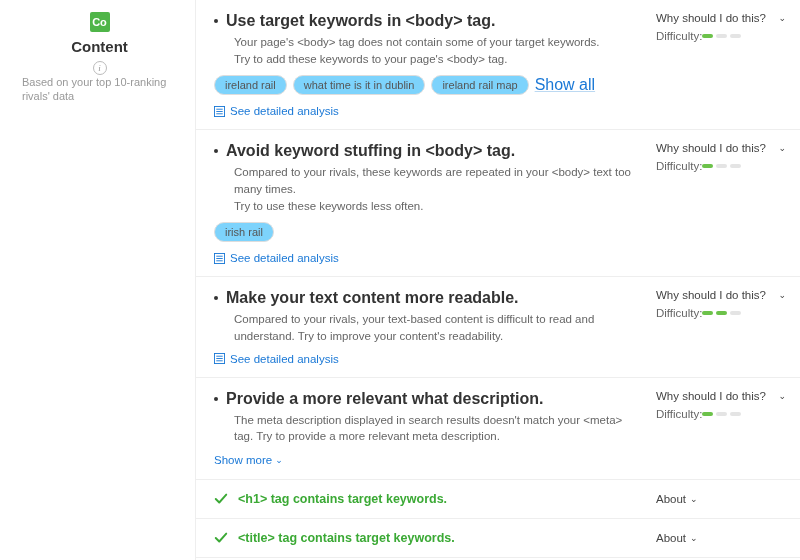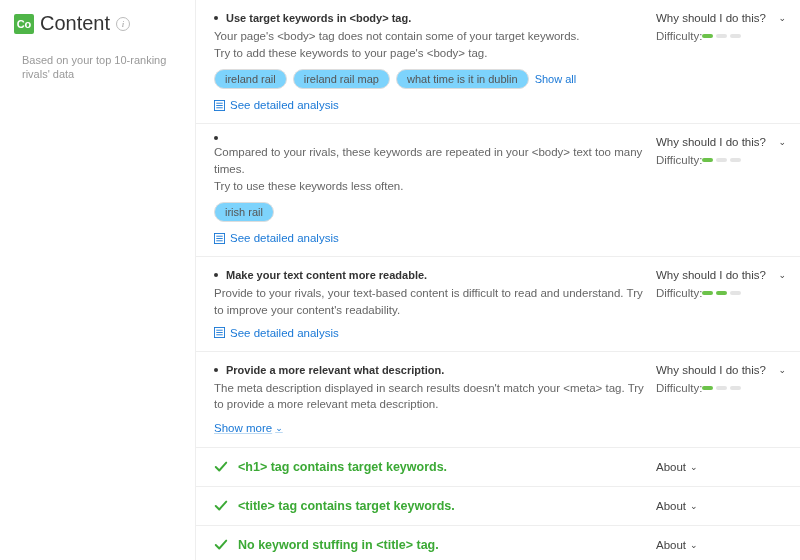--- a/index.html
+++ b/index.html
@@ -11,31 +11,31 @@
     width: 800px;
     height: 560px;
     overflow: hidden;
   }
   .container { display: flex; width: 100%; }
   .sidebar {
     width: 195px;
     padding: 12px 10px 10px 14px;
     flex-shrink: 0;
   }
-  .sidebar-header { display: flex; align-items: center; gap: 6px; margin-bottom: 18px; }
+  .sidebar-header { display: flex; align-items: center; gap: 6px; margin-bottom: 0; flex-direction: column; }
   .badge {
     width: 20px; height: 20px;
     background: #4fb548;
     color: #fff;
     font-size: 11px;
     font-weight: 600;
     display: flex; align-items: center; justify-content: center;
     border-radius: 2px;
   }
-  .sidebar-title { font-size: 20px; color: #333; font-weight: 400; }
+  .sidebar-title { font-size: 15px; color: #333; font-weight: 700; }
   .info-icon {
     width: 14px; height: 14px;
     border: 1px solid #bbb;
     border-radius: 50%;
     color: #999;
     font-size: 9px;
     display: flex; align-items: center; justify-content: center;
     font-style: italic;
     font-family: Georgia, serif;
   }
@@ -44,37 +44,37 @@
   .main { flex: 1; border-left: 1px solid #eee; }
   .item {
     display: flex;
     padding: 12px 14px 12px 18px;
     border-bottom: 1px solid #eee;
     gap: 12px;
   }
   .item-left { flex: 1; }
   .item-title-row { display: flex; align-items: center; gap: 8px; margin-bottom: 4px; }
   .bullet { width:4px; height:4px; background:#333; border-radius:50%; flex-shrink:0; }
-  .item-title { font-size: 11px; font-weight: 600; color: #333; }
-  .item-desc { font-size: 11.5px; color: #666; line-height: 1.45; margin-bottom:8px;}
+  .item-title { font-size: 16px; font-weight: 600; color: #333; }
+  .item-desc { font-size: 11.5px; color: #666; line-height: 1.45; margin-bottom:8px;margin-left:20px;}
   .chips { display:flex; flex-wrap:wrap; gap:6px; align-items:center; margin-bottom:10px;}
   .chip {
     border:1px solid #ddd;
     border-radius: 12px;
     padding: 3px 10px;
     font-size: 11px;
     color:#555;
     background:#7dd3fc;
   }
-  .show-all-link { color:#1a78d6; font-size:11px; cursor:pointer; text-decoration-color:#bcd9f2;}
+  .show-all-link { color:#1a78d6; font-size:16px; cursor:pointer; text-decoration:underline; text-decoration-color:#bcd9f2;}
   .detail-link { display:flex; align-items:center; gap:5px; color:#1a78d6; font-size:11.5px; cursor:pointer;}
   .detail-icon { width:11px; height:11px; }
   .detail-icon rect{ stroke:#1a78d6; fill:none; stroke-width:1;}
   .detail-icon line{ stroke:#1a78d6; stroke-width:1;}
-  .show-more-link{ color:#1a78d6; font-size:11.5px; cursor:pointer; display:inline-flex; align-items:center; gap:3px; text-decoration:underline; text-decoration-color:#bcd9f2;justify-content:center;}
+  .show-more-link{ color:#1a78d6; font-size:11.5px; cursor:pointer; display:inline-flex; align-items:center; gap:3px; text-decoration-color:#bcd9f2;justify-content:center;}
   .chev { font-size:9px;}
 
   .item-right { width:130px; flex-shrink:0; text-align:left; }
   .why-link { font-size:11.5px; color:#444; cursor:pointer; display:flex; align-items:center; gap:4px; margin-bottom:6px; justify-content:space-between;}
   .diff-row { display:flex; align-items:center; gap:0;}
   .diff-label{ font-size:11.5px; color:#666;}
   .diff-bars { display:flex; gap:3px; }
   .diff-bar { width:11px; height:4px; border-radius:2px; background:#e4e4e4;}
   .diff-bar.on { background:#6cc24a;}
 
@@ -109,22 +109,22 @@
     <div id="issues-mount">
   <div class="item">
     <div class="item-left">
       <div class="item-title-row">
         <span class="bullet"></span>
         <span class="item-title">Use target keywords in &lt;body&gt; tag.</span>
       </div>
       <div class="item-desc">Your page's &lt;body&gt; tag does not contain some of your target keywords.<br>Try to add these keywords to your page's &lt;body&gt; tag.</div>
       <div class="chips">
               <span class="chip">ireland rail</span>
+              <span class="chip">what time is it in dublin</span>
               <span class="chip">ireland rail map</span>
-              <span class="chip">what time is it in dublin</span>
               <span class="show-all-link">Show all</span>
             </div>
       <div>
               <div class="detail-link">
                 <svg class="detail-icon" viewBox="0 0 12 12">
                   <rect x="0.5" y="0.5" width="11" height="11"></rect>
                   <line x1="2.5" y1="3.5" x2="9.5" y2="3.5"></line>
                   <line x1="2.5" y1="6" x2="9.5" y2="6"></line>
                   <line x1="2.5" y1="8.5" x2="9.5" y2="8.5"></line>
                 </svg>
@@ -145,20 +145,21 @@
                 <span class="diff-bar"></span>
               </span>
       </div>
     </div>
   </div>
 
   <div class="item">
     <div class="item-left">
       <div class="item-title-row">
         <span class="bullet"></span>
+        <span class="item-title">Avoid keyword stuffing in &lt;body&gt; tag.</span>
       </div>
       <div class="item-desc">Compared to your rivals, these keywords are repeated in your &lt;body&gt; text too many times.<br>Try to use these keywords less often.</div>
       <div class="chips">
               <span class="chip">irish rail</span>
             </div>
       <div>
               <div class="detail-link">
                 <svg class="detail-icon" viewBox="0 0 12 12">
                   <rect x="0.5" y="0.5" width="11" height="11"></rect>
                   <line x1="2.5" y1="3.5" x2="9.5" y2="3.5"></line>
@@ -184,21 +185,21 @@
       </div>
     </div>
   </div>
 
   <div class="item">
     <div class="item-left">
       <div class="item-title-row">
         <span class="bullet"></span>
         <span class="item-title">Make your text content more readable.</span>
       </div>
-      <div class="item-desc">Provide to your rivals, your text-based content is difficult to read and understand. Try to improve your content's readability.</div>
+      <div class="item-desc">Compared to your rivals, your text-based content is difficult to read and understand. Try to improve your content's readability.</div>
 
       <div>
               <div class="detail-link">
                 <svg class="detail-icon" viewBox="0 0 12 12">
                   <rect x="0.5" y="0.5" width="11" height="11"></rect>
                   <line x1="2.5" y1="3.5" x2="9.5" y2="3.5"></line>
                   <line x1="2.5" y1="6" x2="9.5" y2="6"></line>
                   <line x1="2.5" y1="8.5" x2="9.5" y2="8.5"></line>
                 </svg>
                 <span>See detailed analysis</span>

